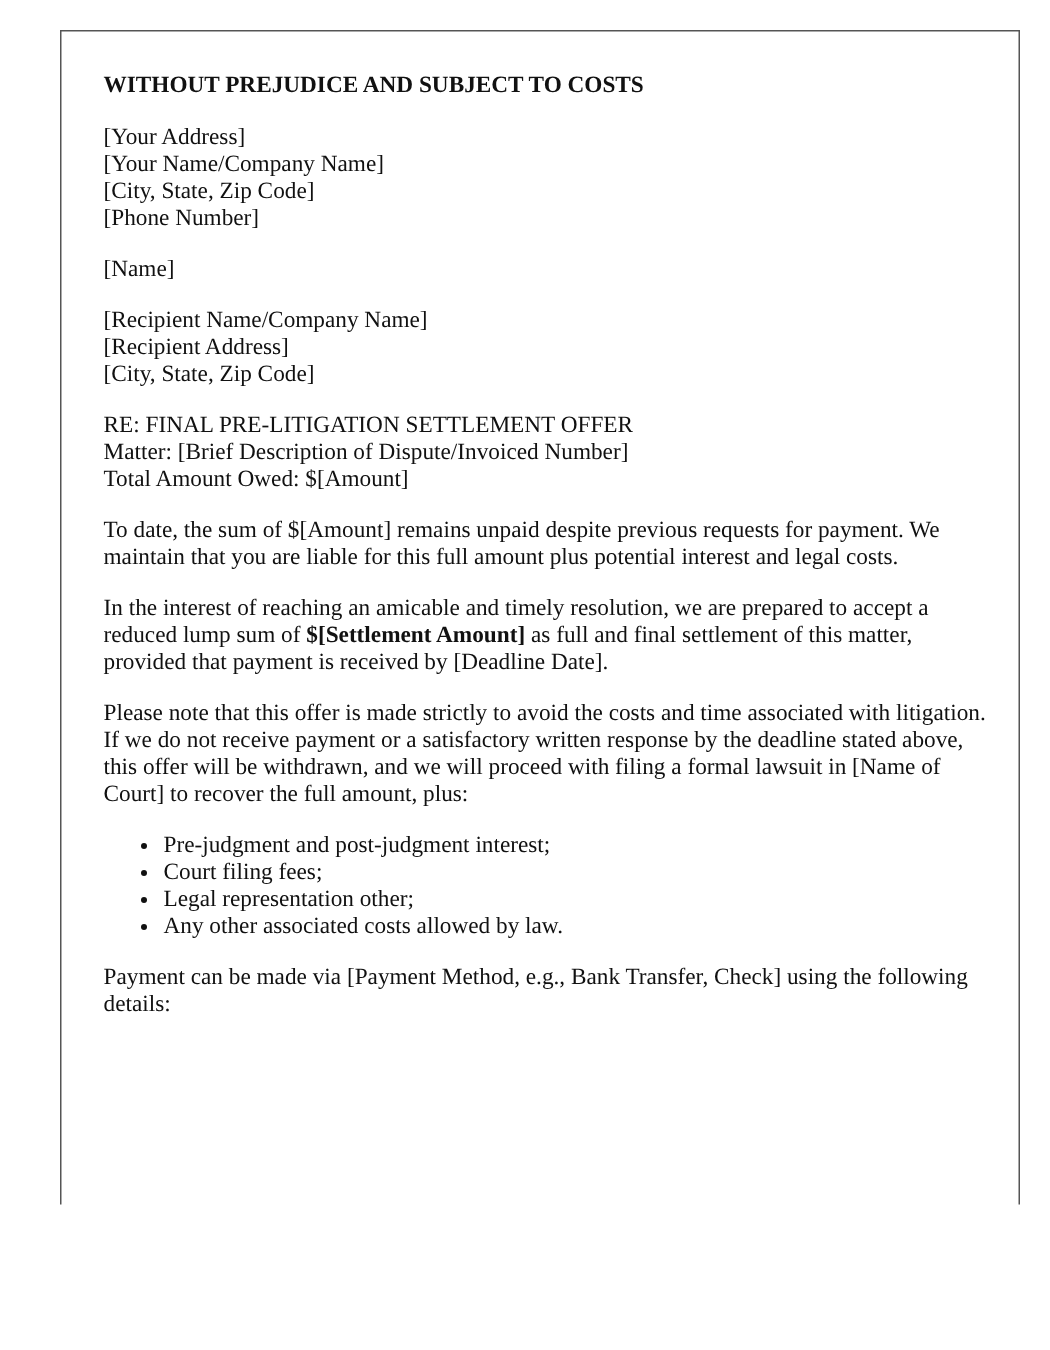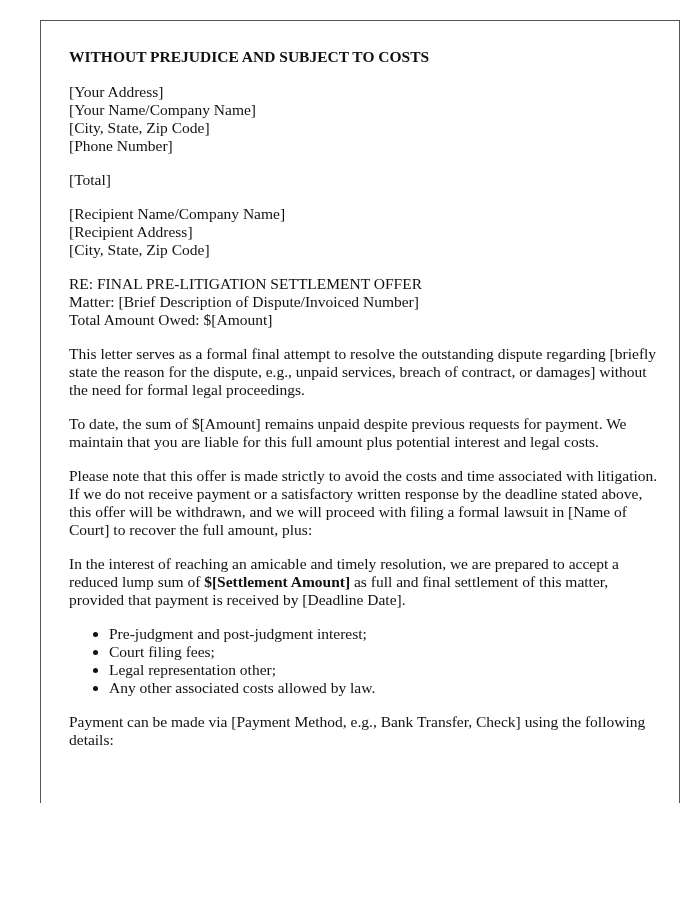--- a/index.html
+++ b/index.html
@@ -64,43 +64,42 @@
     <div class="title">WITHOUT PREJUDICE AND SUBJECT TO COSTS</div>
 
     <div class="block">
       <div>[Your Address]</div>
       <div>[Your Name/Company Name]</div>
       <div>[City, State, Zip Code]</div>
       <div>[Phone Number]</div>
     </div>
 
     <div class="block">
-      <div>[Total]</div>
+      <div>[Name]</div>
     </div>
 
     <div class="block">
       <div>[Recipient Name/Company Name]</div>
       <div>[Recipient Address]</div>
       <div>[City, State, Zip Code]</div>
     </div>
 
     <div class="block">
       <div class="re-title">RE: FINAL PRE-LITIGATION SETTLEMENT OFFER</div>
       <div>Matter: [Brief Description of Dispute/Invoiced Number]</div>
       <div>Total Amount Owed: $[Amount]</div>
     </div>
 
 
-    <p>This letter serves as a formal final attempt to resolve the outstanding dispute regarding [briefly state the reason for the dispute, e.g., unpaid services, breach of contract, or damages] without the need for formal legal proceedings.</p>
 
     <p>To date, the sum of $[Amount] remains unpaid despite previous requests for payment. We maintain that you are liable for this full amount plus potential interest and legal costs.</p>
 
+    <p><span>In the interest of reaching an amicable and timely resolution, we are prepared to accept a reduced lump sum of </span><b>$[Settlement Amount]</b><span> as full and final settlement of this matter, provided that payment is received by [Deadline Date].</span></p>
+
     <p>Please note that this offer is made strictly to avoid the costs and time associated with litigation. If we do not receive payment or a satisfactory written response by the deadline stated above, this offer will be withdrawn, and we will proceed with filing a formal lawsuit in [Name of Court] to recover the full amount, plus:</p>
-
-    <p><span>In the interest of reaching an amicable and timely resolution, we are prepared to accept a reduced lump sum of </span><b>$[Settlement Amount]</b><span> as full and final settlement of this matter, provided that payment is received by [Deadline Date].</span></p>
 
     <ul>
       <li>Pre-judgment and post-judgment interest;</li>
       <li>Court filing fees;</li>
       <li>Legal representation other;</li>
       <li>Any other associated costs allowed by law.</li>
     </ul>
 
     <p>Payment can be made via [Payment Method, e.g., Bank Transfer, Check] using the following details:</p>
 

